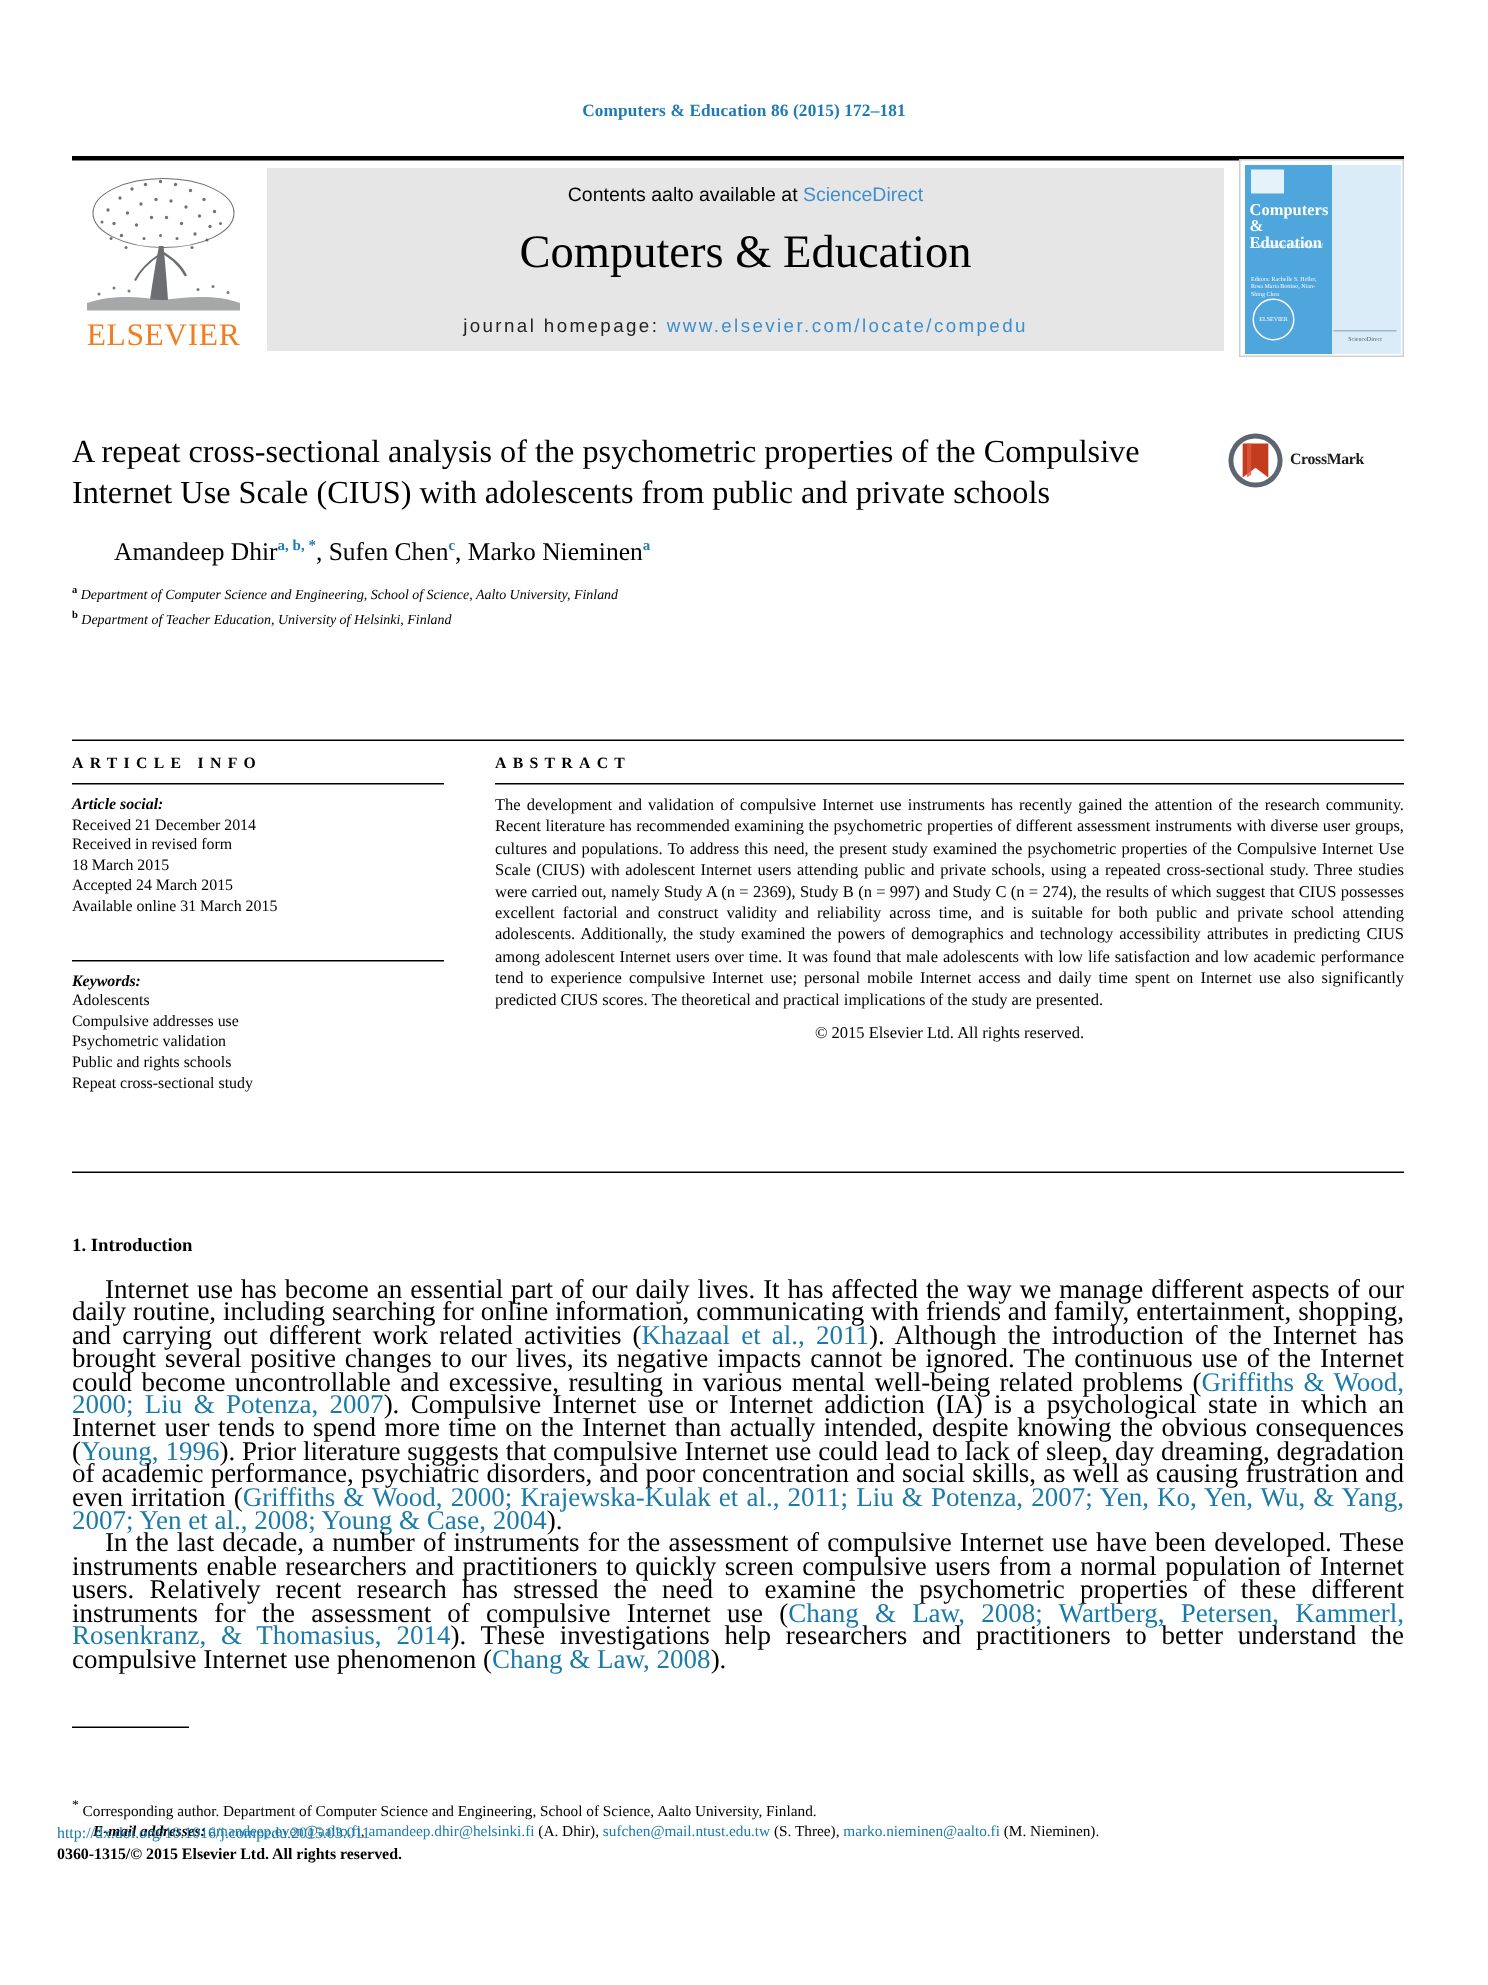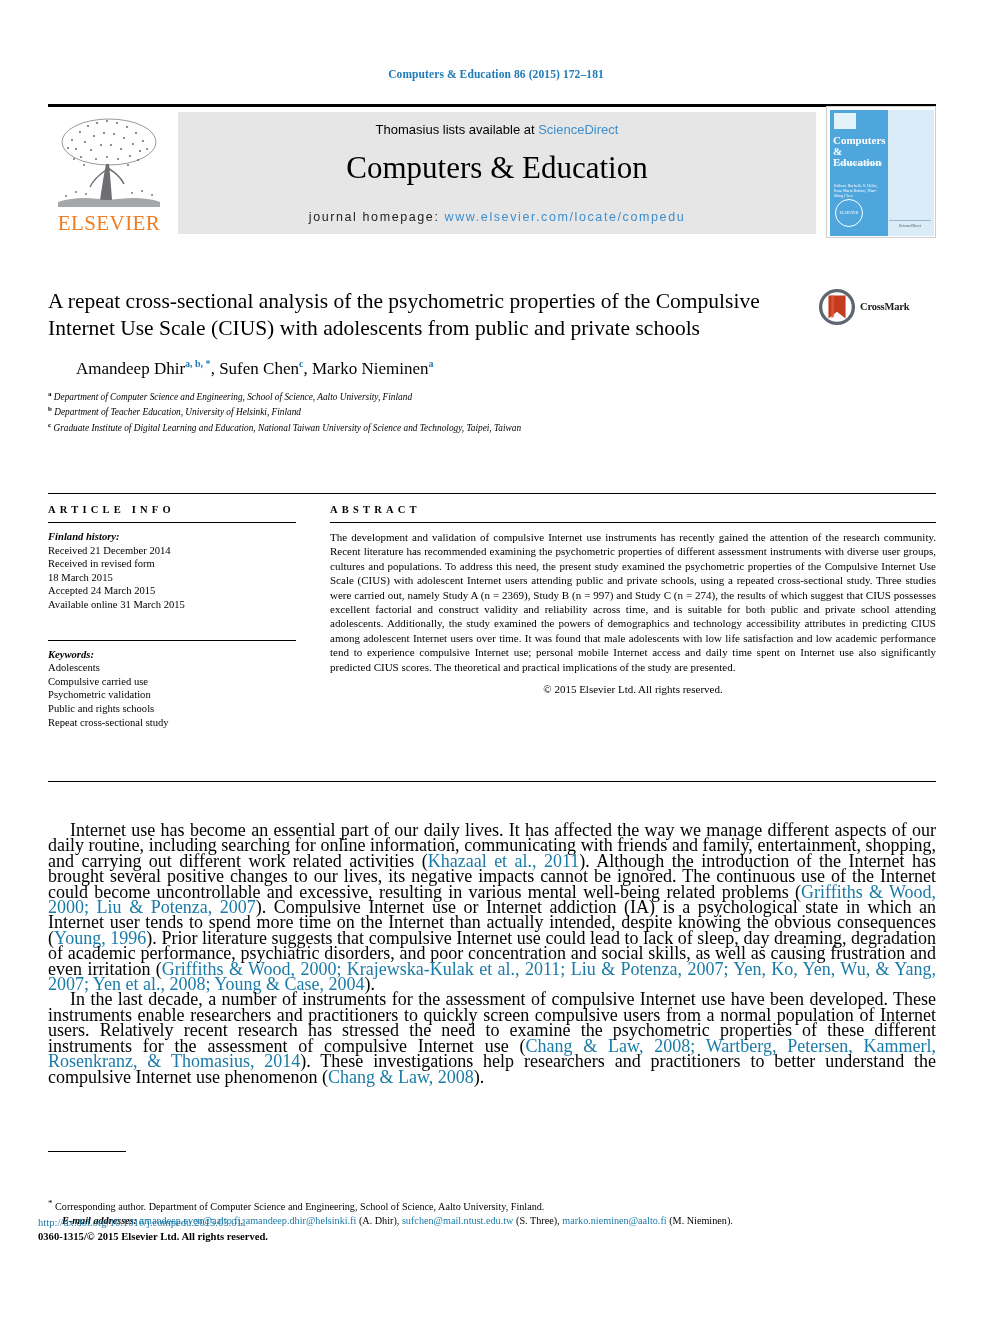--- a/index.html
+++ b/index.html
@@ -438,21 +438,21 @@
               <circle cx="92" cy="79" r="1"></circle>
               <circle cx="102" cy="83" r="1"></circle>
           </g>
         </g>
       </svg>
       <div class="elsevier-word">ELSEVIER</div>
     </div>
 
     <div class="mast-band">
       <div class="contents-line">
-        <span>Thomasius lists available at </span><span class="sd">ScienceDirect</span>
+        <span>Contents aalto available at </span><span class="sd">ScienceDirect</span>
       </div>
       <div class="journal-name">Computers &amp; Education</div>
       <div class="homepage-line">
         <span>journal homepage: </span><span class="url">www.elsevier.com/locate/compedu</span>
       </div>
     </div>
 
     <div class="cover-thumb">
       <div class="cover-left"></div>
       <div class="cover-right"></div>
@@ -480,59 +480,59 @@
 
     <div class="authors">
       <span>Amandeep Dhir</span><sup>a, b, *</sup>,
       <span>Sufen Chen</span><sup>c</sup>,
       <span>Marko Nieminen</span><sup>a</sup>
     </div>
 
     <div class="affils">
       <div><sup>a</sup> <span>Department of Computer Science and Engineering, School of Science, Aalto University, Finland</span></div>
       <div><sup>b</sup> <span>Department of Teacher Education, University of Helsinki, Finland</span></div>
-      <div><sup>c</sup> <span>Graduate Institute of Digital Learning and Education, National Taiwan University of Science and Technology, Taipei, Taiwan</span></div>
     </div>
   </div>
 
   <div class="info-rule-top"></div>
 
   <div class="info-col">
     <div class="sec-head">ARTICLE INFO</div>
     <div class="hr-thin"></div>
     <div class="info-group">
-      <div class="lbl">Finland history:</div>
+      <div class="lbl">Article social:</div>
       <div>Received 21 December 2014</div>
       <div>Received in revised form</div>
       <div>18 March 2015</div>
       <div>Accepted 24 March 2015</div>
       <div>Available online 31 March 2015</div>
     </div>
     <div class="info-spacer"></div>
     <div class="hr-thin wide"></div>
     <div class="info-group">
       <div class="lbl">Keywords:</div>
       <div>Adolescents</div>
-      <div>Compulsive carried use</div>
+      <div>Compulsive addresses use</div>
       <div>Psychometric validation</div>
       <div>Public and rights schools</div>
       <div>Repeat cross-sectional study</div>
     </div>
   </div>
 
   <div class="abs-col">
     <div class="sec-head">ABSTRACT</div>
     <div class="hr-thin"></div>
     <div class="abstract-text">The development and validation of compulsive Internet use instruments has recently gained the attention of the research community. Recent literature has recommended examining the psychometric properties of different assessment instruments with diverse user groups, cultures and populations. To address this need, the present study examined the psychometric properties of the Compulsive Internet Use Scale (CIUS) with adolescent Internet users attending public and private schools, using a repeated cross-sectional study. Three studies were carried out, namely Study A (n = 2369), Study B (n = 997) and Study C (n = 274), the results of which suggest that CIUS possesses excellent factorial and construct validity and reliability across time, and is suitable for both public and private school attending adolescents. Additionally, the study examined the powers of demographics and technology accessibility attributes in predicting CIUS among adolescent Internet users over time. It was found that male adolescents with low life satisfaction and low academic performance tend to experience compulsive Internet use; personal mobile Internet access and daily time spent on Internet use also significantly predicted CIUS scores. The theoretical and practical implications of the study are presented.</div>
     <div class="abstract-copy">© 2015 Elsevier Ltd. All rights reserved.</div>
   </div>
 
   <div class="info-rule-bottom"></div>
 
   <div class="body-area">
+    <div class="sec-title">1. Introduction</div>
 
     <p class="para"><span>Internet use has become an essential part of our daily lives. It has affected the way we manage different aspects of our daily routine, including searching for online information, communicating with friends and family, entertainment, shopping, and carrying out different work related activities (</span><span class="cite">Khazaal et al., 2011</span><span>). Although the introduction of the Internet has brought several positive changes to our lives, its negative impacts cannot be ignored. The continuous use of the Internet could become uncontrollable and excessive, resulting in various mental well-being related problems (</span><span class="cite">Griffiths &amp; Wood, 2000; Liu &amp; Potenza, 2007</span><span>). Compulsive Internet use or Internet addiction (IA) is a psychological state in which an Internet user tends to spend more time on the Internet than actually intended, despite knowing the obvious consequences (</span><span class="cite">Young, 1996</span><span>). Prior literature suggests that compulsive Internet use could lead to lack of sleep, day dreaming, degradation of academic performance, psychiatric disorders, and poor concentration and social skills, as well as causing frustration and even irritation (</span><span class="cite">Griffiths &amp; Wood, 2000; Krajewska-Kulak et al., 2011; Liu &amp; Potenza, 2007; Yen, Ko, Yen, Wu, &amp; Yang, 2007; Yen et al., 2008; Young &amp; Case, 2004</span><span>).</span></p>
 
     <p class="para"><span>In the last decade, a number of instruments for the assessment of compulsive Internet use have been developed. These instruments enable researchers and practitioners to quickly screen compulsive users from a normal population of Internet users. Relatively recent research has stressed the need to examine the psychometric properties of these different instruments for the assessment of compulsive Internet use (</span><span class="cite">Chang &amp; Law, 2008; Wartberg, Petersen, Kammerl, Rosenkranz, &amp; Thomasius, 2014</span><span>). These investigations help researchers and practitioners to better understand the compulsive Internet use phenomenon (</span><span class="cite">Chang &amp; Law, 2008</span><span>).</span></p>
   </div>
 
   <div class="foot-rule"></div>
   <div class="footnotes">
     <div>
       <span class="star">*</span>

